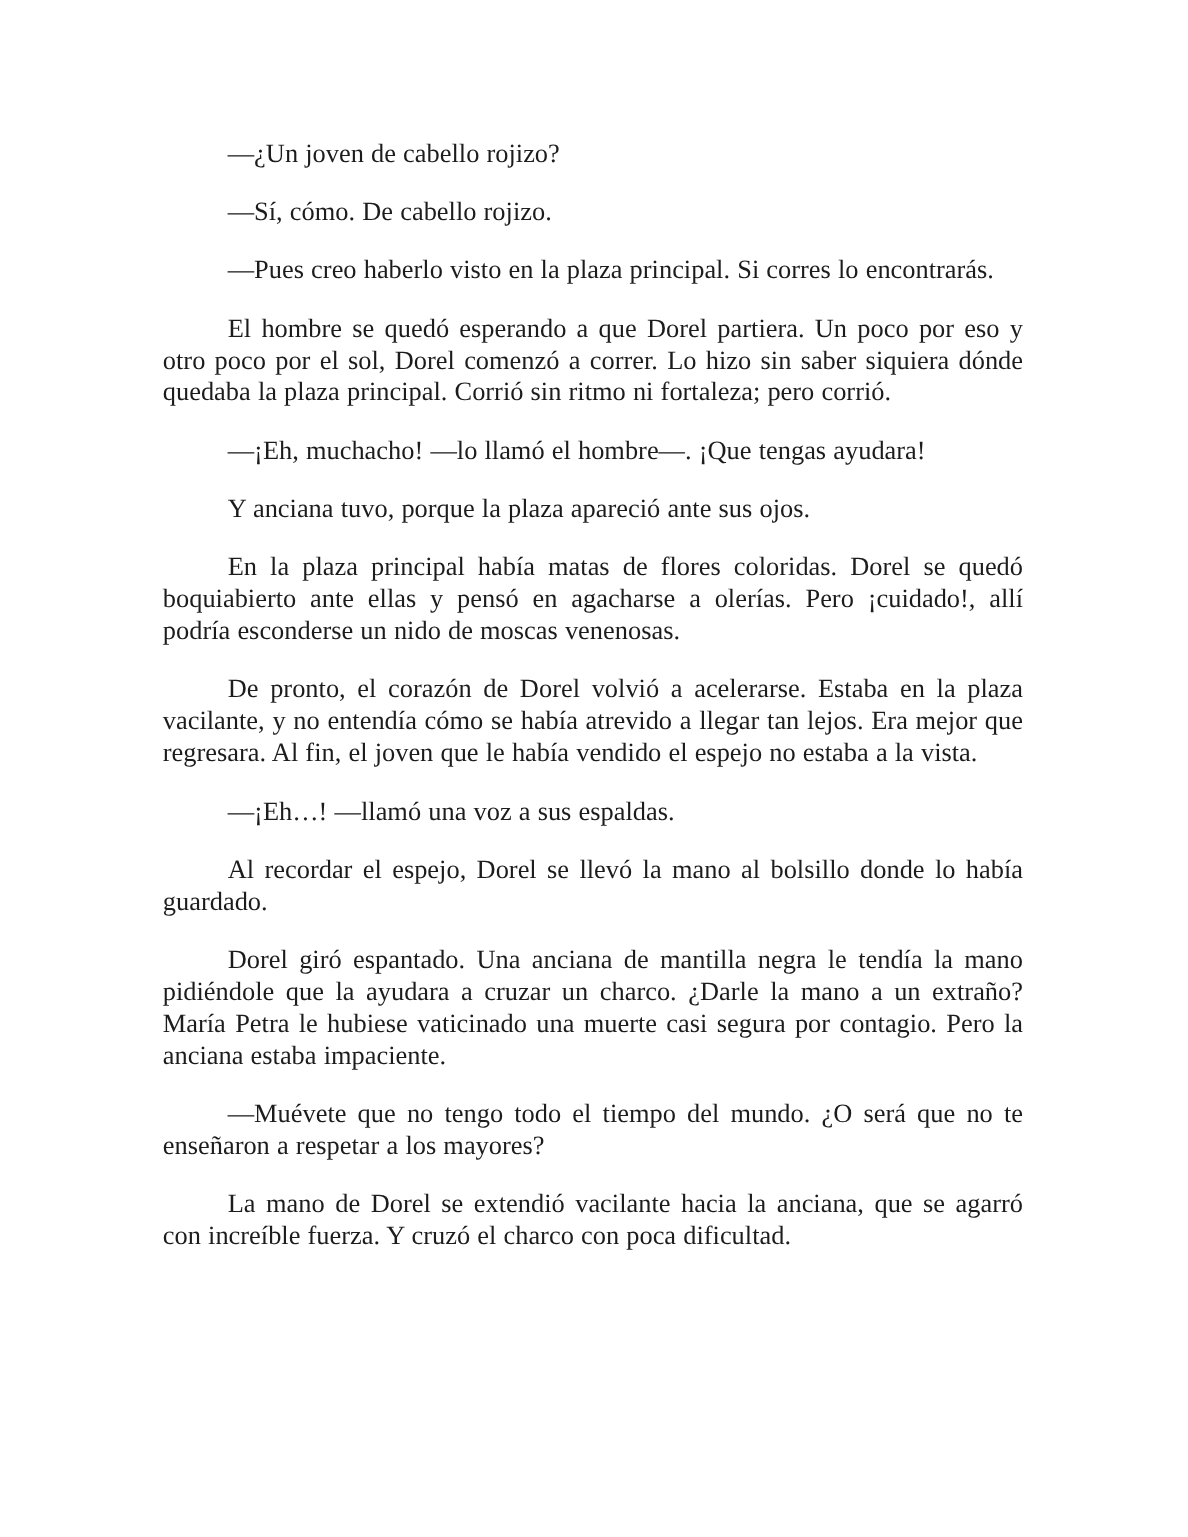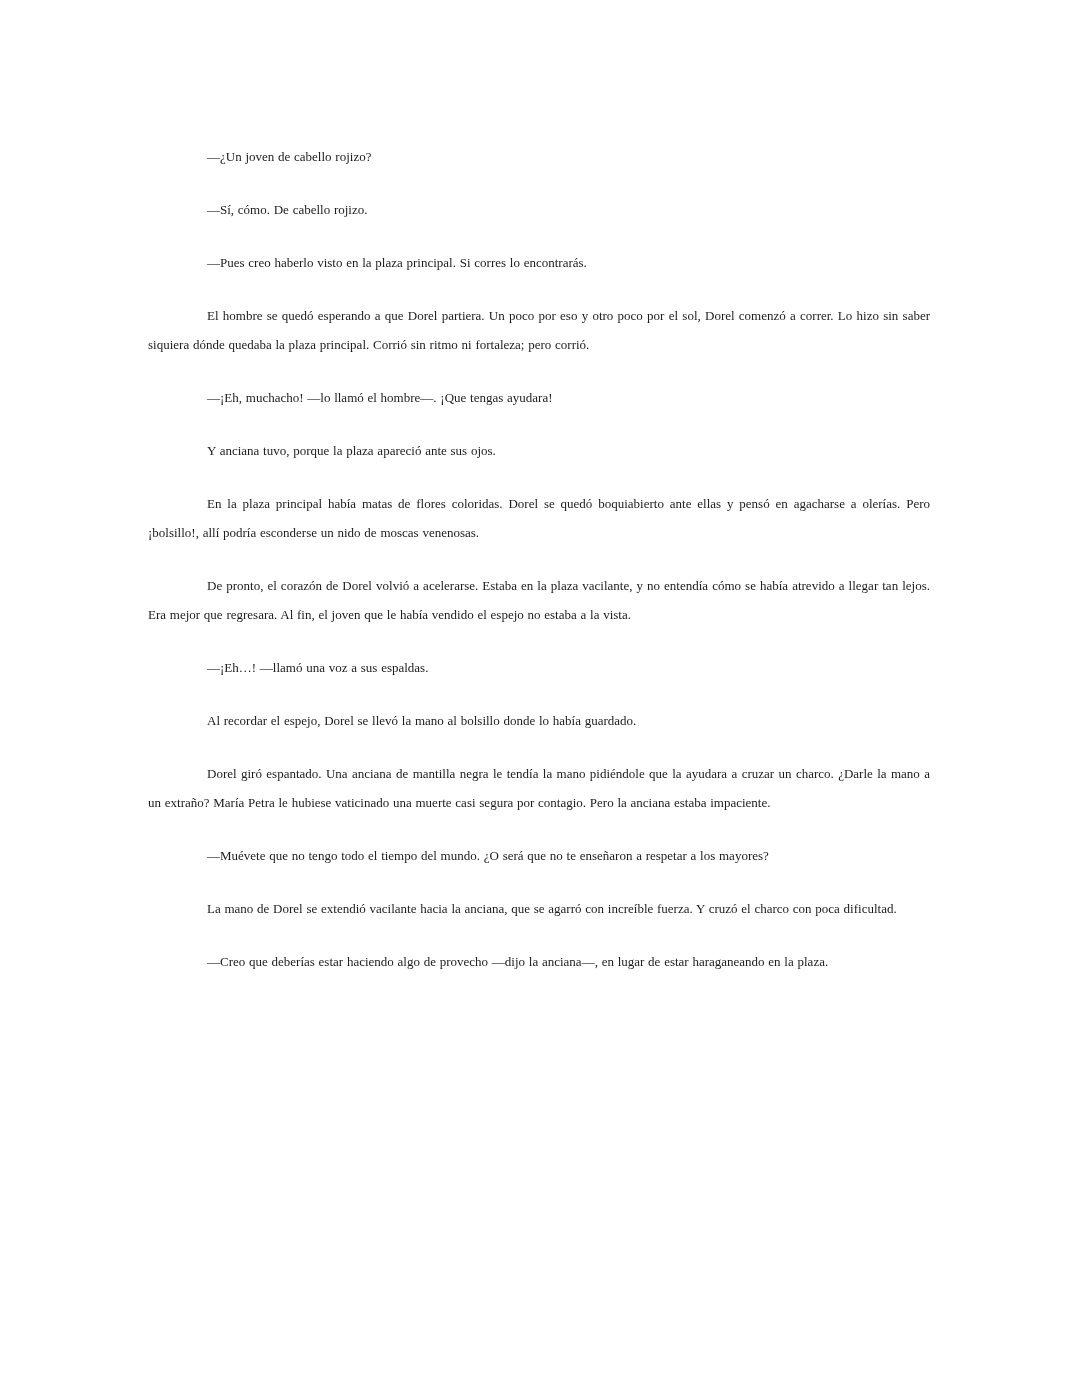--- a/index.html
+++ b/index.html
@@ -13,42 +13,41 @@
     overflow: hidden;
   }
   .page {
     box-sizing: border-box;
     width: 1080px;
     height: 1397px;
     background: #ffffff;
     padding: 126px 150px 0 148px;
   }
   .page p {
-    margin: 16px 0 24px 0;
+    margin: 0 0 24px 0;
     font-family: "Liberation Serif", "DejaVu Serif", serif;
-    font-size: 13px;
+    font-size: 24px;
     line-height: 29px;
     color: #1c1c1c;
     text-align: justify;
     text-justify: inter-word;
     text-indent: 59px;
     word-spacing: 0.5px;
   }
 </style>
 </head>
 <body>
 
 <div class="page">
   <p>—¿Un joven de cabello rojizo?</p>
   <p>—Sí, cómo. De cabello rojizo.</p>
   <p>—Pues creo haberlo visto en la plaza principal. Si corres lo encontrarás.</p>
   <p>El hombre se quedó esperando a que Dorel partiera. Un poco por eso y otro poco por el sol, Dorel comenzó a correr. Lo hizo sin saber siquiera dónde quedaba la plaza principal. Corrió sin ritmo ni fortaleza; pero corrió.</p>
   <p>—¡Eh, muchacho! —lo llamó el hombre—. ¡Que tengas ayudara!</p>
   <p>Y anciana tuvo, porque la plaza apareció ante sus ojos.</p>
-  <p>En la plaza principal había matas de flores coloridas. Dorel se quedó boquiabierto ante ellas y pensó en agacharse a olerías. Pero ¡bolsillo!, allí podría esconderse un nido de moscas venenosas.</p>
+  <p>En la plaza principal había matas de flores coloridas. Dorel se quedó boquiabierto ante ellas y pensó en agacharse a olerías. Pero ¡cuidado!, allí podría esconderse un nido de moscas venenosas.</p>
   <p>De pronto, el corazón de Dorel volvió a acelerarse. Estaba en la plaza vacilante, y no entendía cómo se había atrevido a llegar tan lejos. Era mejor que regresara. Al fin, el joven que le había vendido el espejo no estaba a la vista.</p>
   <p>—¡Eh…! —llamó una voz a sus espaldas.</p>
   <p>Al recordar el espejo, Dorel se llevó la mano al bolsillo donde lo había guardado.</p>
   <p>Dorel giró espantado. Una anciana de mantilla negra le tendía la mano pidiéndole que la ayudara a cruzar un charco. ¿Darle la mano a un extraño? María Petra le hubiese vaticinado una muerte casi segura por contagio. Pero la anciana estaba impaciente.</p>
   <p>—Muévete que no tengo todo el tiempo del mundo. ¿O será que no te enseñaron a respetar a los mayores?</p>
   <p>La mano de Dorel se extendió vacilante hacia la anciana, que se agarró con increíble fuerza. Y cruzó el charco con poca dificultad.</p>
-  <p>—Creo que deberías estar haciendo algo de provecho —dijo la anciana—, en lugar de estar haraganeando en la plaza.</p>
 </div>
 
 </body></html>

